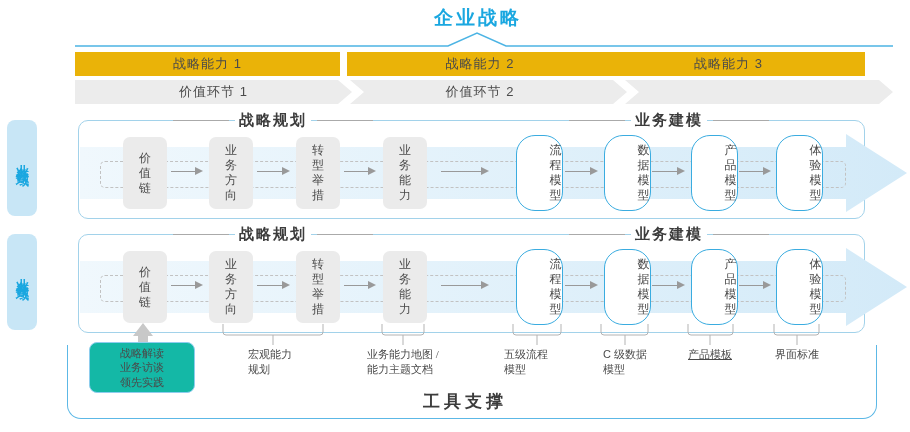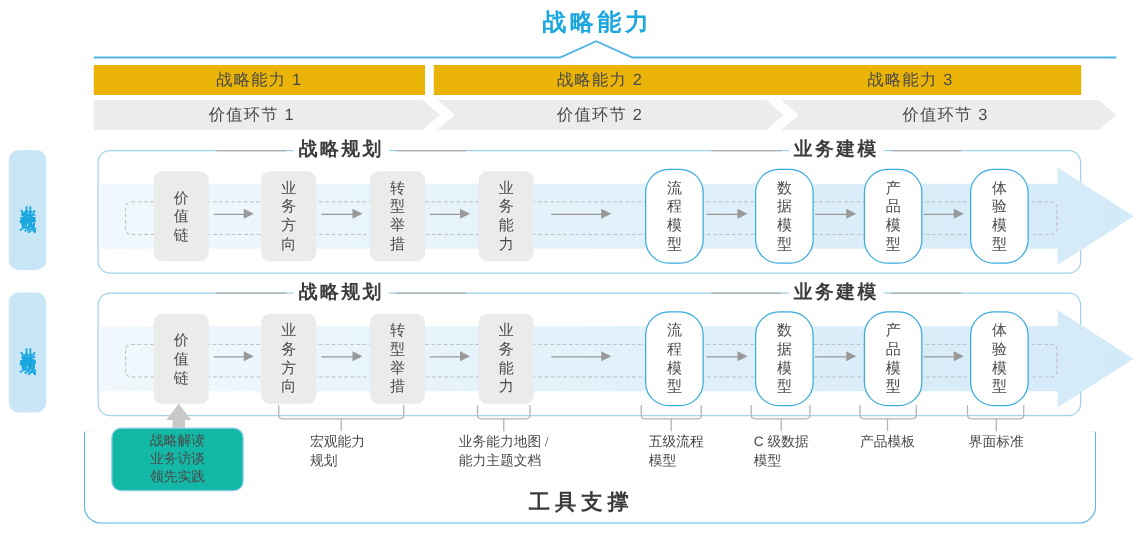--- a/index.html
+++ b/index.html
@@ -55,21 +55,21 @@
   }
   .sec-title .tline{width:56px;height:1px;background:#aaa;}
   .sec-title .ttext{
     background:#fff;padding:0 4px;font-size:15px;font-weight:bold;color:#3c3c3c;
     letter-spacing:2px;line-height:20px;
   }
   .gbox,.mbox{
     position:absolute;display:flex;align-items:center;justify-content:center;z-index:3;
   }
   .gbox{top:16px;width:44px;height:72px;background:#ebebeb;border-radius:7px;}
-  .mbox{top:14px;width:45px;height:74px;background:#fff;border:1.5px solid #3aace0;border-radius:19px;}
+  .mbox{top:14px;width:45px;height:74px;background:#fff;border:1.5px solid #3aace0;border-radius:19px;justify-content:flex-end;}
   .gbox span,.mbox span{
     display:block;width:13px;word-break:break-all;line-height:1.25;
     font-size:12px;color:#4a4a4a;text-align:center;
   }
   .harrow{position:absolute;top:50px;height:0;border-top:1.5px solid #999;z-index:2;}
   .harrow::after{
     content:'';position:absolute;right:-2px;top:-5px;width:0;height:0;
     border-left:8px solid #999;border-top:4px solid transparent;border-bottom:4px solid transparent;
   }
 
@@ -96,46 +96,43 @@
 </head>
 <body>
 
 <div class="canvas">
 
   <svg class="top-line" width="910" height="50">
     <polyline points="75,46 448,46 477,33 506,46 893,46" fill="none" stroke="#4cb4e4" stroke-width="1.5"></polyline>
   </svg>
 
   <div class="header-title">
-    <span>战略能力</span>
+    <span>企业战略</span>
   </div>
 
   <div class="cap-bar" style="left:75px;width:265px;">
       <span>战略能力 1</span>
     </div>
   <div class="cap-bar" style="left:347px;width:266px;">
       <span>战略能力 2</span>
     </div>
   <div class="cap-bar" style="left:592px;width:273px;">
       <span>战略能力 3</span>
     </div>
 
   <svg class="value-band-svg" width="910" height="24">
     <polygon points="75,0 338,0 352,12 338,24 75,24" fill="#ececec"></polygon>
     <polygon points="350,0 613,0 627,12 613,24 350,24 364,12" fill="#ececec"></polygon>
     <polygon points="625,0 879,0 893,12 879,24 625,24 639,12" fill="#ececec"></polygon>
   </svg>
-  <div class="value-label" style="left:69px;width:265px;">
+  <div class="value-label" style="left:81px;width:265px;">
       <span>价值环节 1</span>
     </div>
   <div class="value-label" style="left:347px;width:266px;">
       <span>价值环节 2</span>
-    </div>
-  <div class="value-label" style="left:620px;width:273px;">
-      <span>价值环节 3</span>
     </div>
 
   <div class="domain-tag" style="top:120px;">
       <span>业务领域 1</span>
     </div>
   <div class="domain-tag" style="top:234px;">
       <span>业务领域 2</span>
     </div>
 
   <div class="panel" style="top:120px;">
@@ -267,28 +264,28 @@
     <div>领先实践</div>
   </div>
   <div class="anno-label" style="left:270px;">
     <div>宏观能力</div>
     <div>规划</div>
   </div>
   <div class="anno-label" style="left:403px;font-family:Liberation Serif, serif;">
     <div>业务能力地图 /</div>
     <div>能力主题文档</div>
   </div>
-  <div class="anno-label" style="left:541px;">
+  <div class="anno-label" style="left:526px;">
     <div>五级流程</div>
     <div>模型</div>
   </div>
   <div class="anno-label" style="left:625px;">
     <div>C 级数据</div>
     <div>模型</div>
   </div>
-  <div class="anno-label" style="left:710px;">
+  <div class="anno-label" style="left:710px;text-decoration:underline;">
     <div>产品模板</div>
   </div>
   <div class="anno-label" style="left:797px;">
     <div>界面标准</div>
   </div>
 
 </div>
 
 </body></html>

